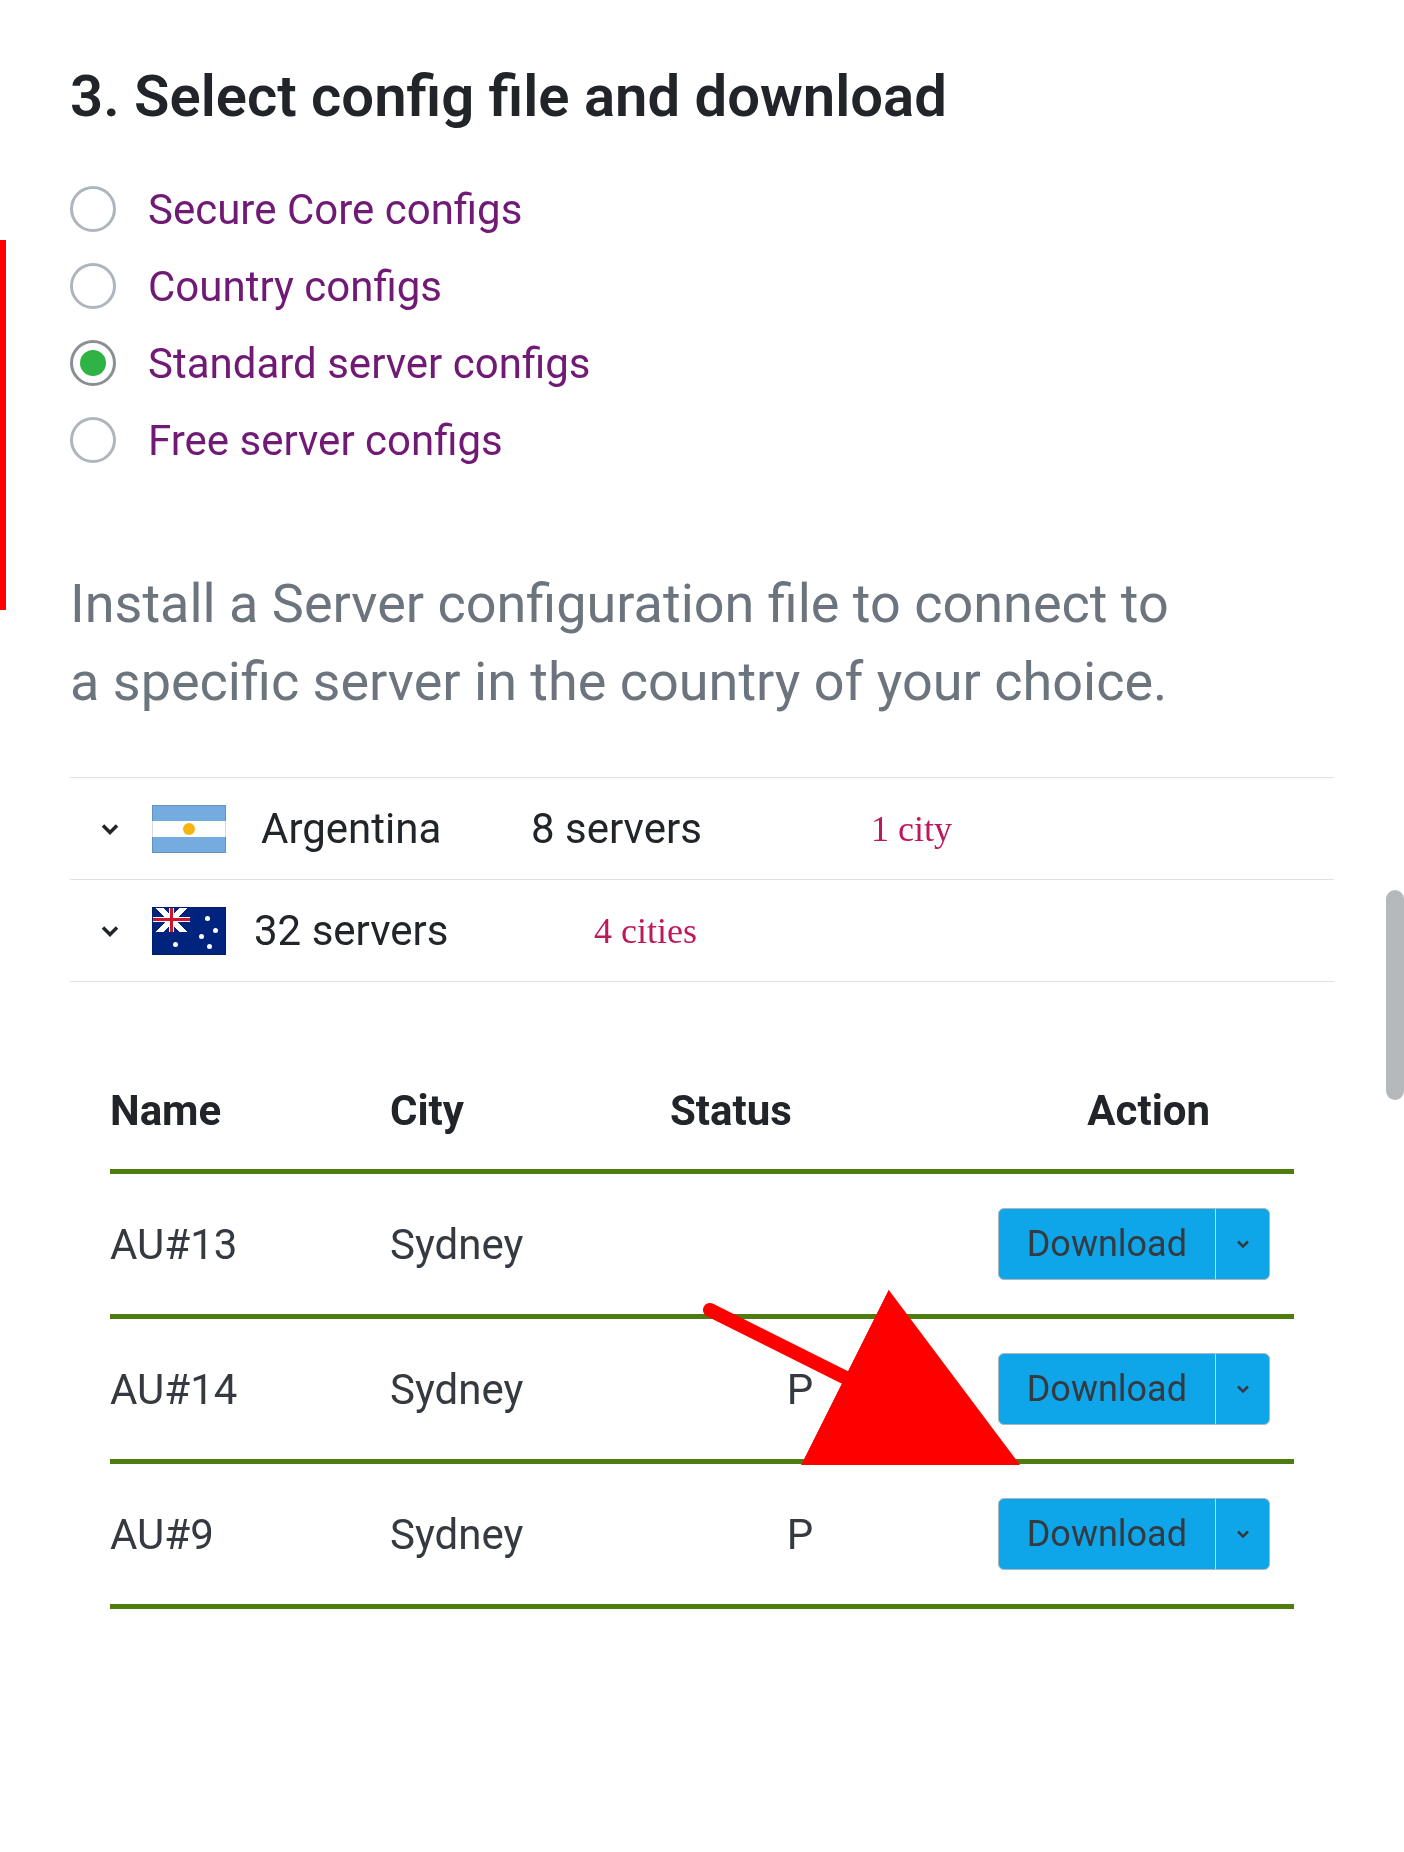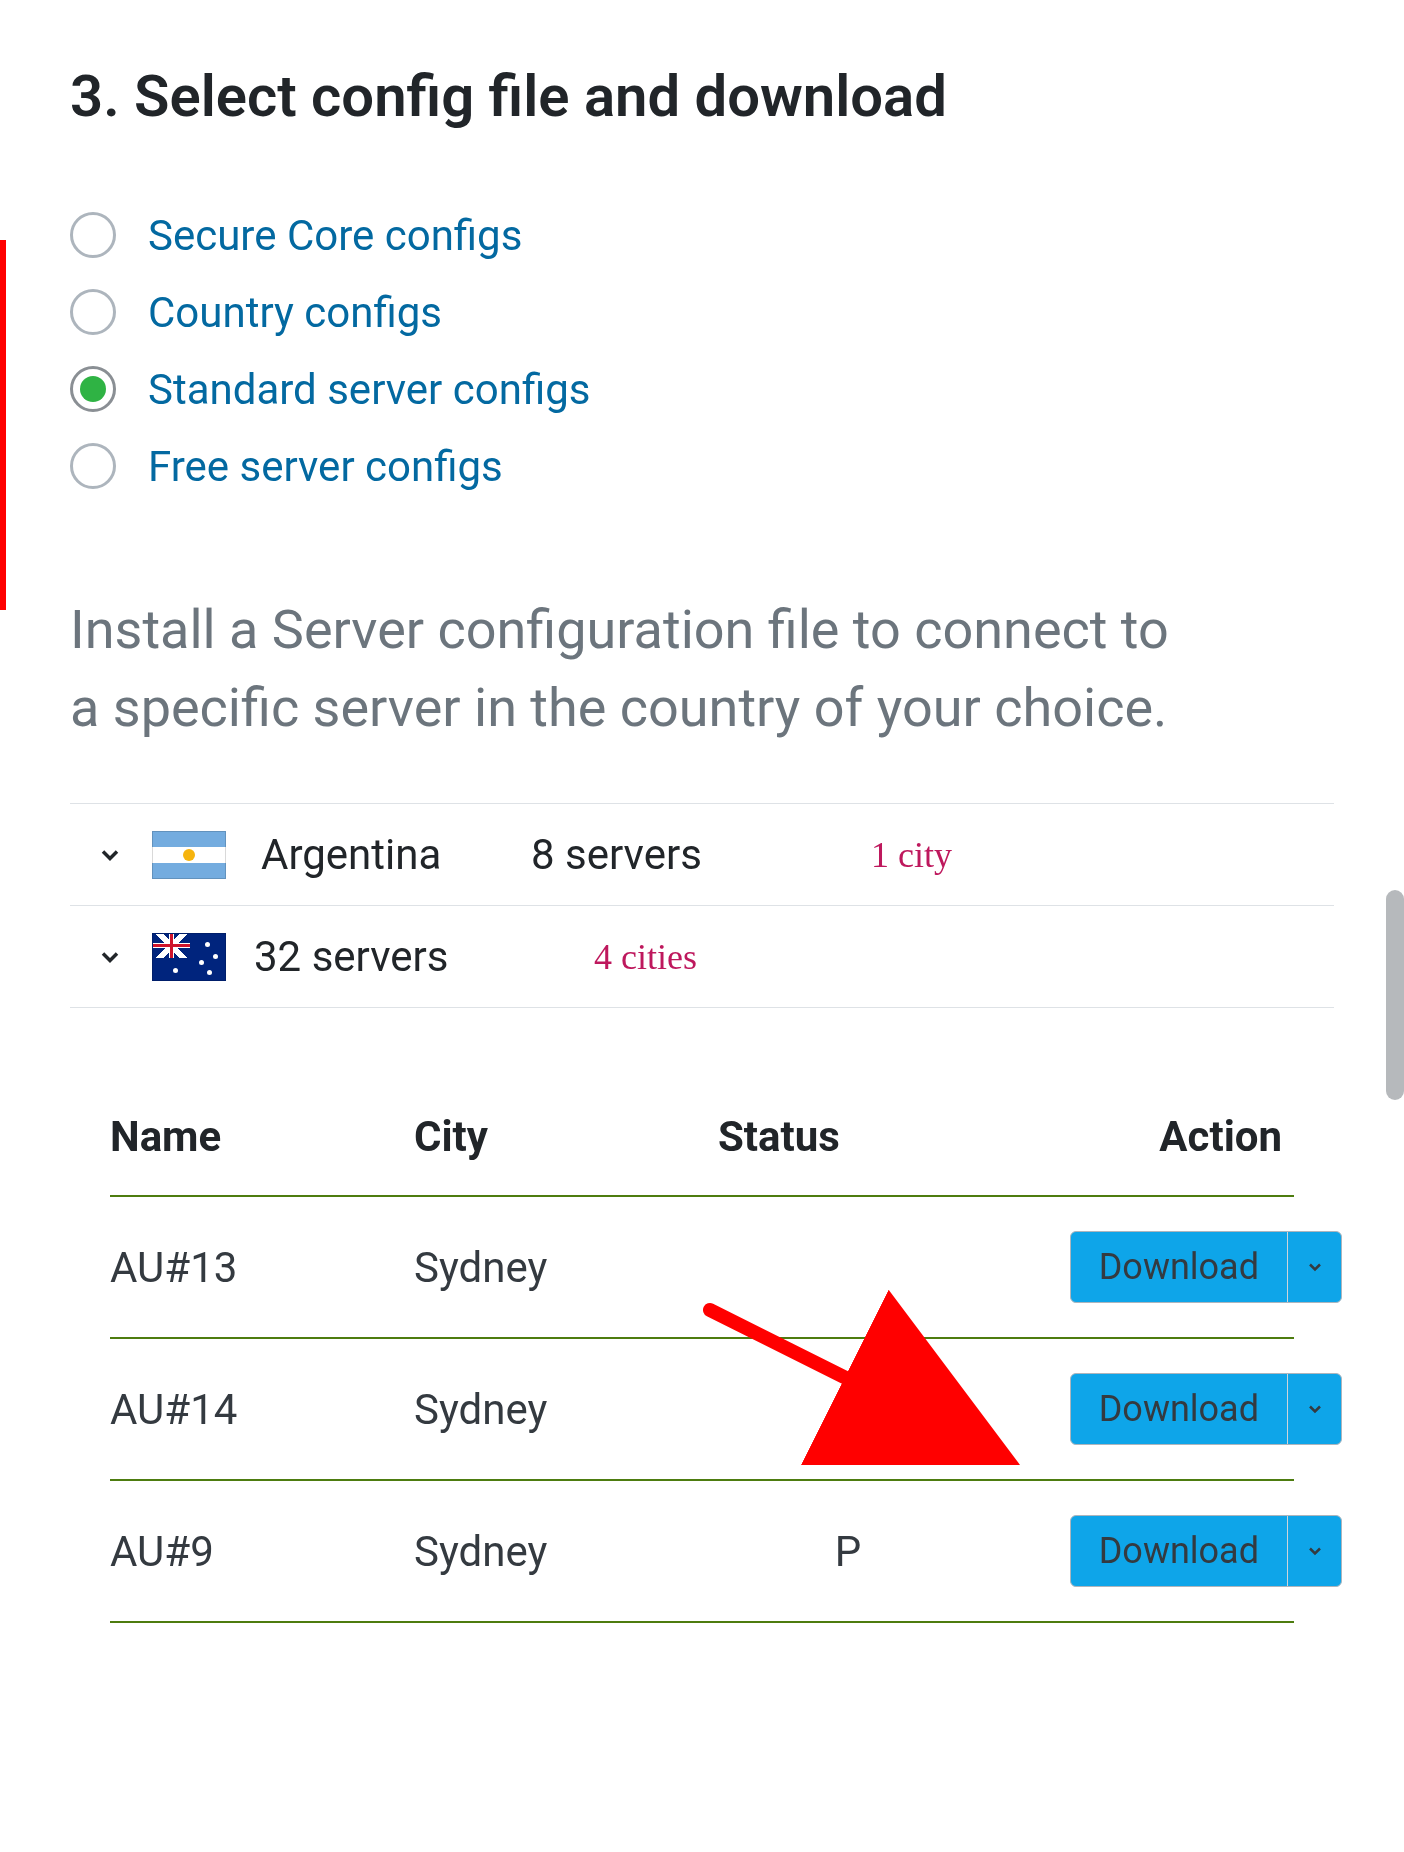--- a/index.html
+++ b/index.html
@@ -1,25 +1,25 @@
 <!DOCTYPE html>
 <html><head>
 <meta charset="utf-8">
 <style>
   * { box-sizing: border-box; margin: 0; padding: 0; }
   html, body { width: 1404px; height: 1852px; background: #ffffff; font-family: -apple-system, BlinkMacSystemFont, "Segoe UI", Roboto, sans-serif; color: #1c1c1c; overflow: hidden; }
   .page { padding: 60px 70px 40px 70px; position: relative; }
   .red-bar { position: absolute; left: 0; top: 240px; width: 6px; height: 370px; background: #ff0000; }
-  h1.section-title { font-size: 58px; font-weight: 600; color: #212529; line-height: 1.25; margin-bottom: 78px; }
+  h1.section-title { font-size: 58px; font-weight: 600; color: #212529; line-height: 1.25; margin-bottom: 52px; }
   .radio-group { display: flex; flex-direction: column; gap: 28px; margin-bottom: 100px; }
   .radio-option { display: flex; align-items: center; gap: 32px; cursor: pointer; }
   .radio-circle { width: 46px; height: 46px; border-radius: 50%; border: 3px solid #adb5bd; display: flex; align-items: center; justify-content: center; flex-shrink: 0; }
   .radio-circle.selected { border-color: #8a8f94; }
   .radio-dot { width: 26px; height: 26px; border-radius: 50%; background: #2fb344; }
-  .radio-label { font-size: 42px; color: #0369a1; }
+  .radio-label { font-size: 42px; color: #701a75; }
   .description { font-size: 54px; color: #6c757d; line-height: 1.45; margin-bottom: 56px; max-width: 1100px; }
   .country-list { border-top: 1px solid #dee2e6; }
   .country-row { display: flex; align-items: center; padding: 26px 20px; border-bottom: 1px solid #dee2e6; cursor: pointer; }
   .chev { width: 40px; display:flex; align-items:center; justify-content:center; margin-right: 22px; }
   .chev svg { width: 28px; height: 28px; stroke: #212529; stroke-width: 3; fill: none; }
   .flag { width: 74px; height: 48px; margin-right: 28px; flex-shrink: 0; border: 1px solid rgba(0,0,0,0.15); display:inline-block; }
   .flag-ar { background: linear-gradient(#74acdf 0 33.3%, #ffffff 33.3% 66.6%, #74acdf 66.6% 100%); position: relative; }
   .flag-ar::after{ content:''; position:absolute; left:50%; top:50%; width:12px; height:12px; margin:-6px 0 0 -6px; border-radius:50%; background:#f6b40e; }
   .flag-au { background:#00247d; position:relative; overflow:hidden; }
   .flag-au .jack{ position:absolute; left:0; top:0; width:37px; height:24px; background:#00247d; }
@@ -31,21 +31,21 @@
   }
   .flag-au .jack::after{ content:''; position:absolute; inset:0; background:
       linear-gradient(to bottom,#cf142b 0,#cf142b 100%) center/100% 3px no-repeat,
       linear-gradient(to right,#cf142b 0,#cf142b 100%) center/3px 100% no-repeat;
   }
   .flag-au .star{ position:absolute; width:5px; height:5px; background:#fff; border-radius:50%; }
   .country-name { font-size: 42px; color: #212529; width: 270px; margin-left: 7px; }
   .country-servers { font-size: 42px; color: #212529; width: 340px; }
   .country-cities  { font-size: 36px; color: #be185d; font-family: Liberation Serif, serif; }
   .server-table { margin: 70px 40px 0 40px; }
-  .server-head, .server-row { display: grid; grid-template-columns: 280px 280px 260px 340px; align-items: center; padding: 34px 0; border-bottom: 2px solid #4d7c0f; gap: 24px; }
+  .server-head, .server-row { display: grid; grid-template-columns: 280px 280px 260px 340px; align-items: center; padding: 34px 0; border-bottom: 5px solid #4d7c0f; }
   .server-head { font-size: 42px; font-weight: 700; color: #212529; }
   .server-head .col-action { text-align: right; padding-right: 60px; }
   .server-row .col-name, .server-row .col-city, .server-row .col-status { font-size: 42px; color: #343a40; }
   .server-row .col-status { text-align: center; }
   .col-action { display: flex; justify-content: flex-end; }
   .dl-btn { display: inline-flex; align-items: stretch; border: 1px solid #adb5bd; border-radius: 6px; background: #0ea5e9; overflow: hidden; cursor: pointer; }
   .dl-btn .lbl { padding: 14px 28px; font-size: 36px; color: #343a40; display:flex; align-items:center; }
   .dl-btn .caret { width: 54px; display:flex; align-items:center; justify-content:center; border-left: 1px solid #ced4da; }
   .dl-btn .caret svg { width: 20px; height: 20px; stroke:#343a40; stroke-width:3; fill:none; }
   .scrollbar-stub { position:absolute; right:0; top:890px; width:18px; height:210px; background:#b6b9bc; border-radius:9px; }

